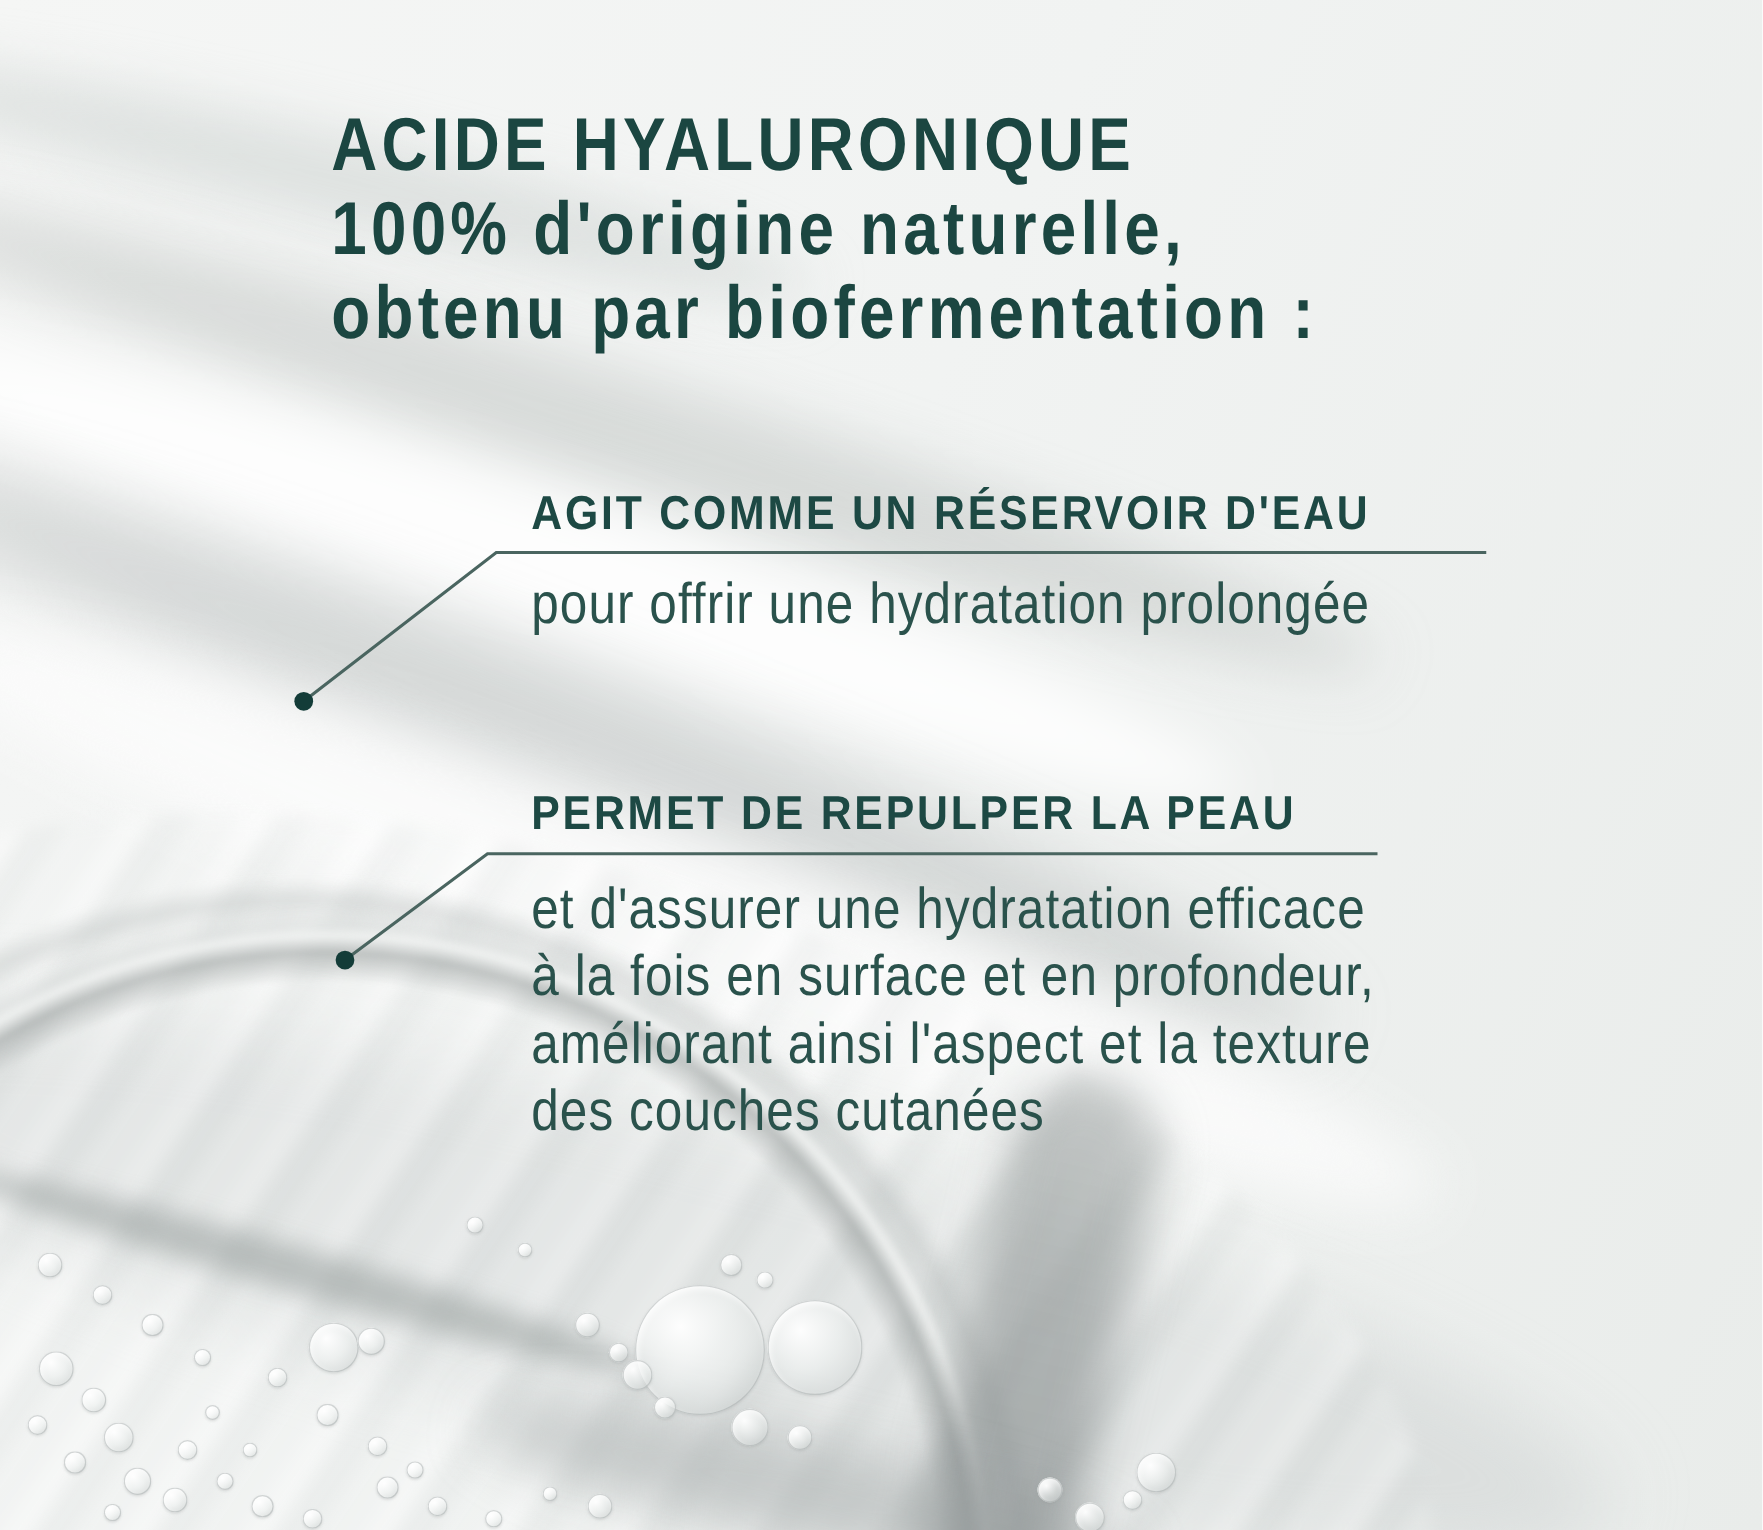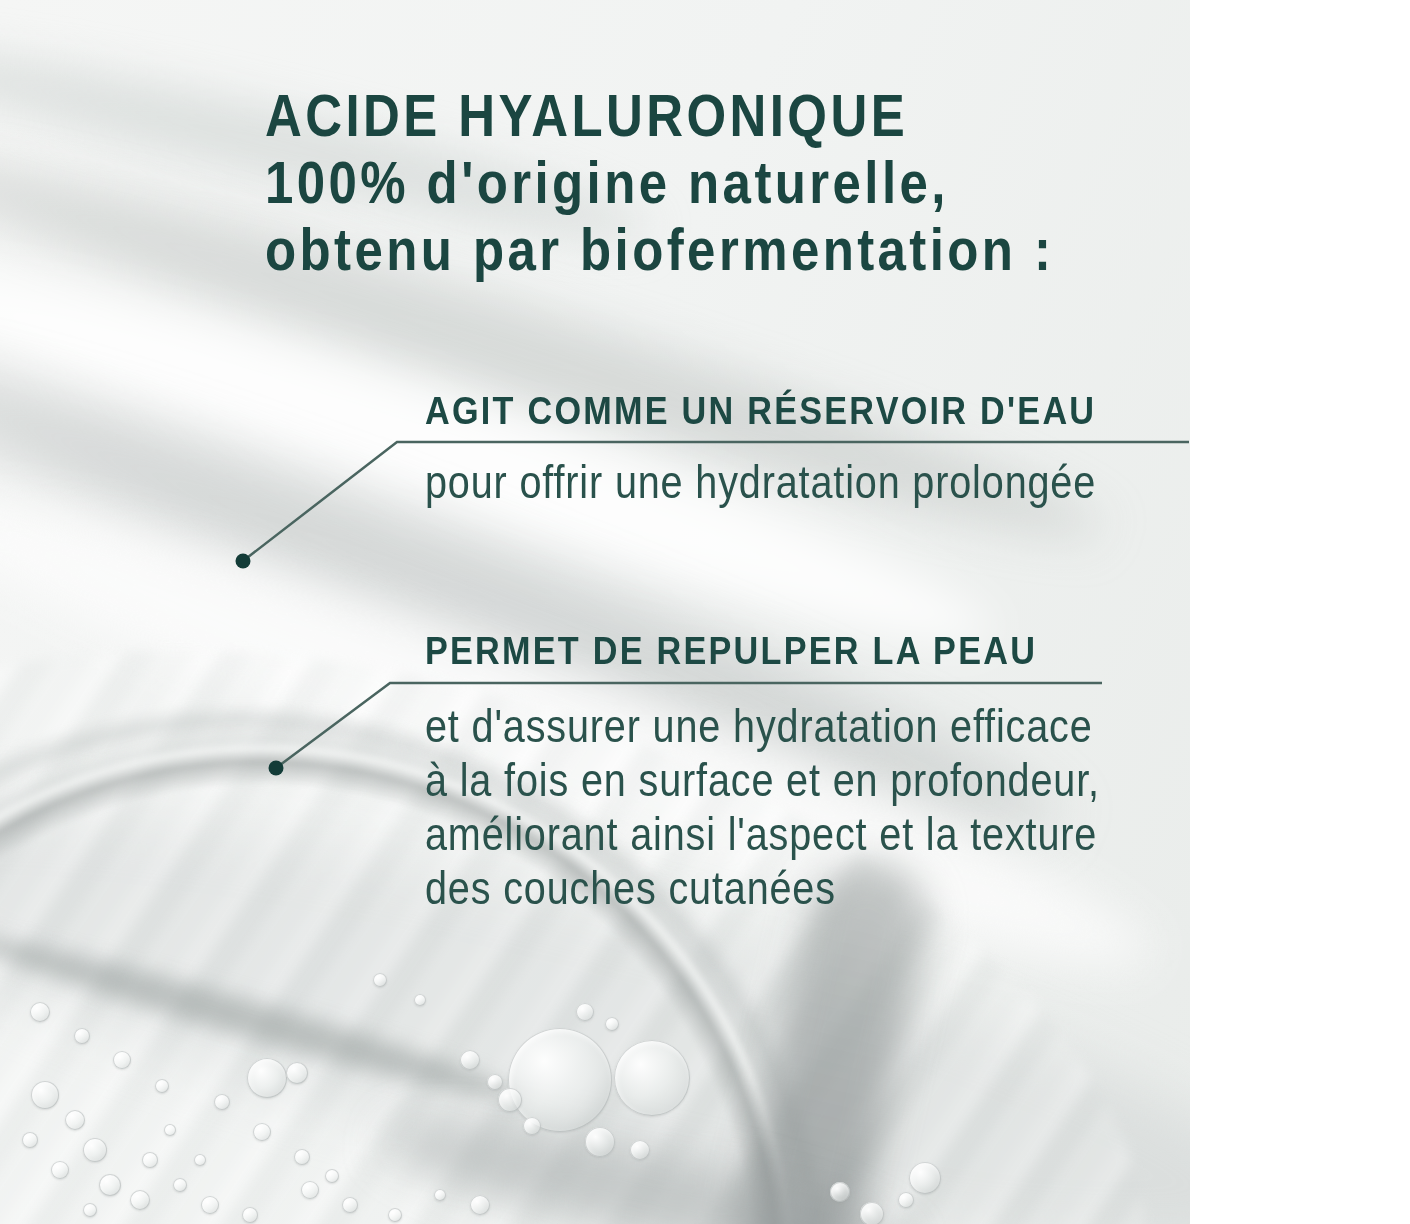--- a/index.html
+++ b/index.html
@@ -1,17 +1,17 @@
 <!DOCTYPE html>
 <html><head>
 <meta charset="utf-8">
 <style>
   html,body{margin:0;padding:0;background:#ffffff;}
   .stage{
-    position:relative;width:1190px;height:1224px;overflow:hidden;
+    position:relative;width:1410px;height:1224px;overflow:hidden;
     background:linear-gradient(115deg,#f5f6f5 0%,#f1f3f2 45%,#e9ecea 100%);
     font-family:"Liberation Sans",sans-serif;
   }
   
   .photo{position:absolute;inset:0;z-index:0;}
   .band{position:absolute;border-radius:50%;}
   .b-top-shadow   {left:-120px;top:108px;width:780px;height:70px;transform:rotate(13deg);background:rgba(196,201,200,.45);filter:blur(22px);}
   .b-arc-shadow-1 {left:-130px;top:300px;width:1260px;height:92px;transform:rotate(17deg);background:rgba(168,174,173,.36);filter:blur(24px);}
   .b-arc-white-1  {left:-140px;top:398px;width:1160px;height:112px;transform:rotate(18deg);background:rgba(255,255,255,.85);filter:blur(22px);}
   .b-arc-shadow-2 {left:-160px;top:540px;width:1260px;height:112px;transform:rotate(21deg);background:rgba(165,171,170,.38);filter:blur(28px);}

